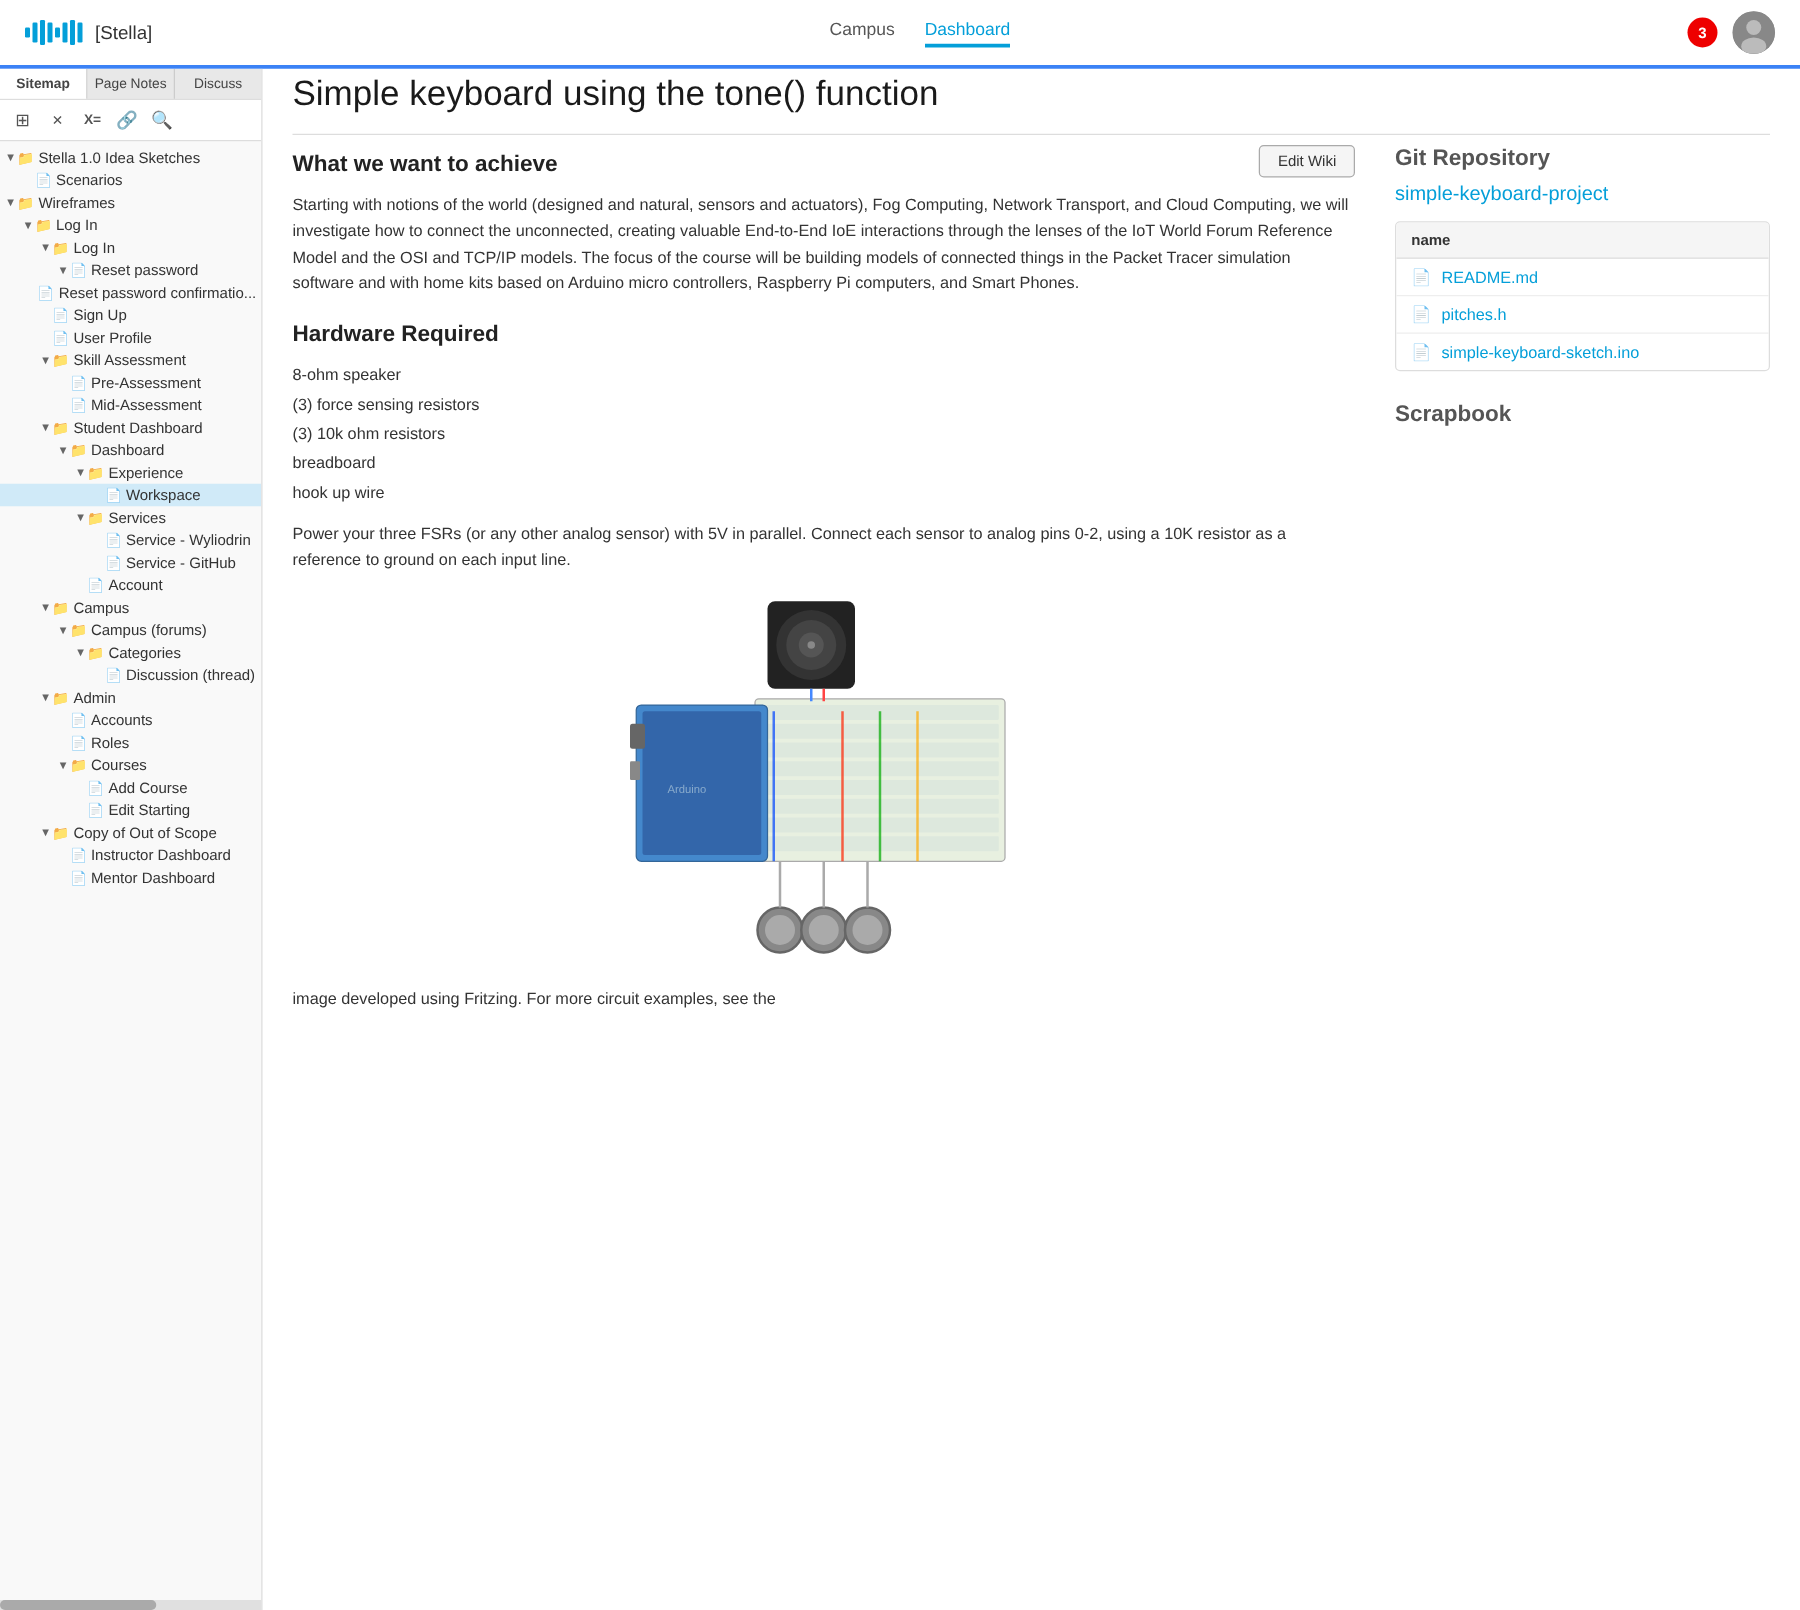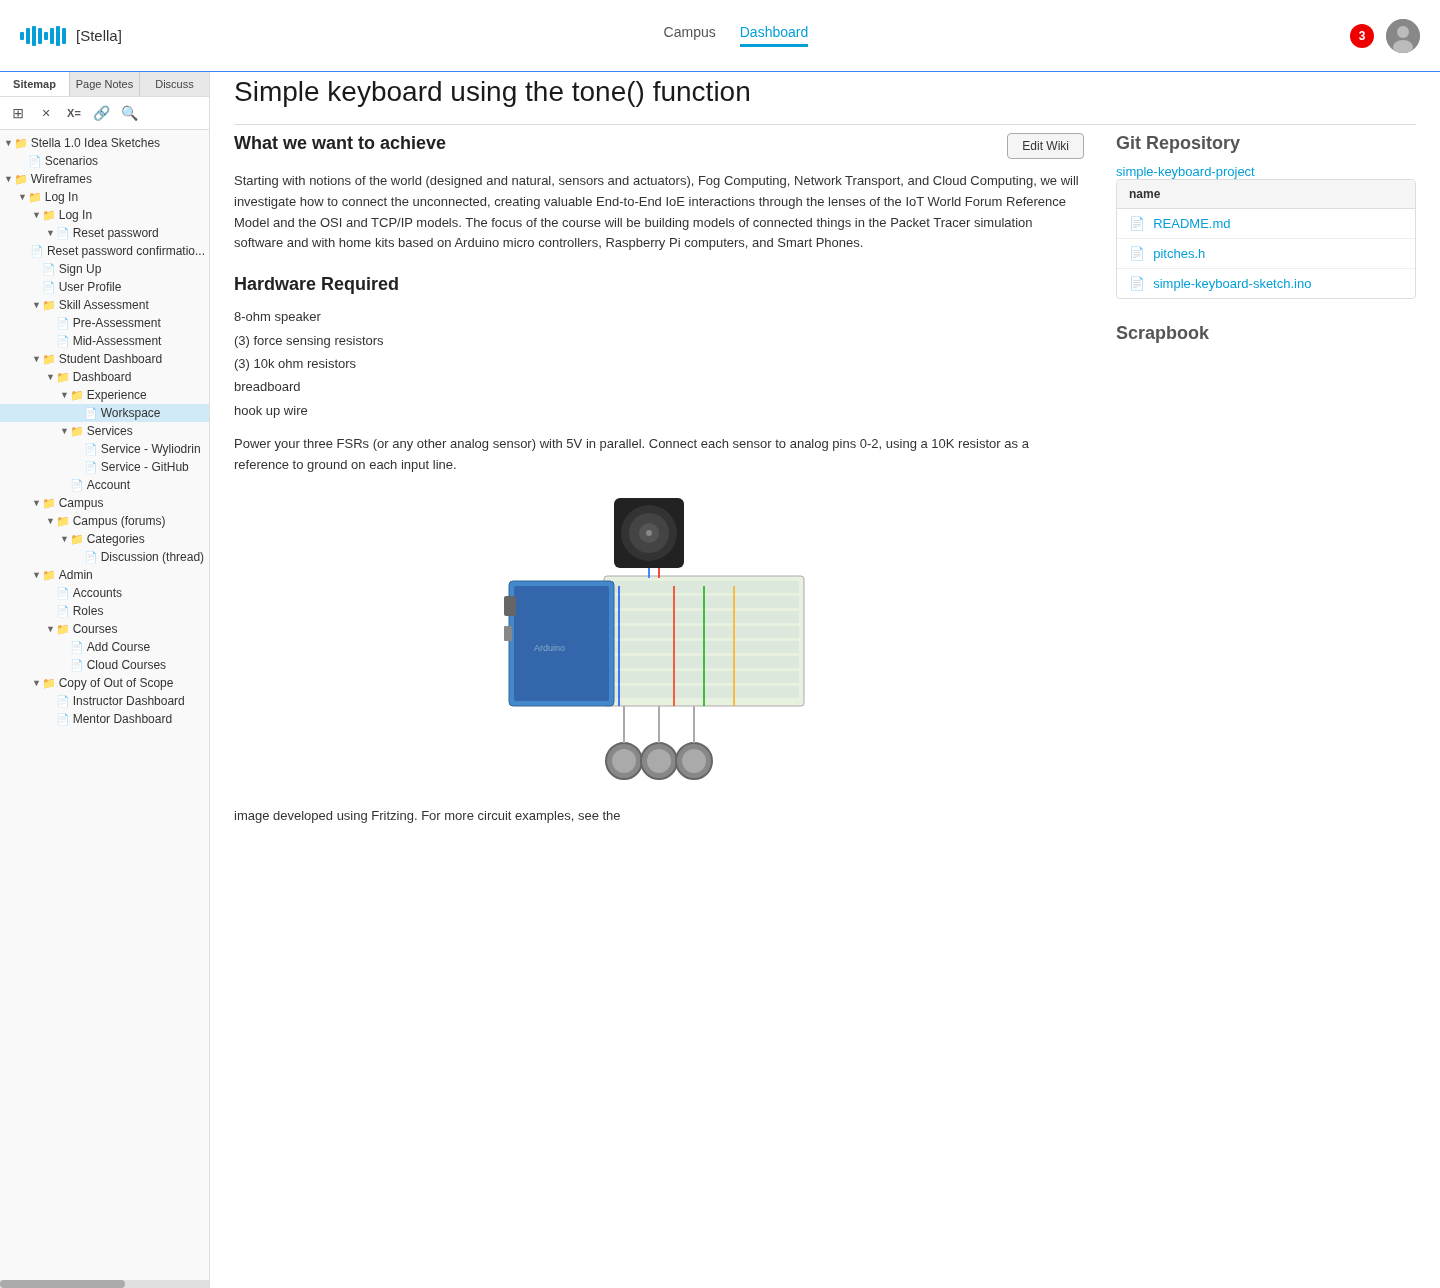--- a/index.html
+++ b/index.html
@@ -1,21 +1,21 @@
 <!DOCTYPE html>
 <html><head>
   <meta charset="utf-8">
   <style>
     * { box-sizing: border-box; margin: 0; padding: 0; }
     body { font-family: Arial, sans-serif; font-size: 13px; background: #fff; display: flex; flex-direction: column; height: 1288px; overflow: hidden; }
 
     
     .top-bar {
       display: flex; align-items: center; justify-content: space-between;
-      padding: 0 20px; height: 72px; border-bottom: 1px solid #3b82f6;
+      padding: 0 20px; height: 55px; border-bottom: 3px solid #3b82f6;
       background: #fff;
     }
     .top-bar-left { display: flex; align-items: center; gap: 16px; }
     .cisco-logo { display: flex; align-items: center; gap: 8px; }
     .cisco-logo svg { width: 48px; height: 24px; }
     .brand-name { font-size: 15px; color: #333; }
     .top-nav { display: flex; gap: 24px; }
     .top-nav-item { font-size: 14px; color: #555; cursor: pointer; padding-bottom: 4px; text-decoration: none; }
     .top-nav-item.active { color: #049fd9; border-bottom: 3px solid #049fd9; font-weight: 500; }
     .top-bar-right { display: flex; align-items: center; gap: 12px; }
@@ -55,34 +55,34 @@
     .page-title { padding: 4px 24px 8px; font-size: 28px; font-weight: normal; color: #1a1a1a; }
     .page-subtitle { padding: 0 24px 16px; font-size: 13px; color: #666; }
     .content-divider { border: none; border-top: 1px solid #ddd; margin: 8px 24px; }
 
     
     .two-col { display: flex; gap: 0; padding: 0 24px; }
     .col-main { flex: 1; padding-right: 32px; }
     .col-side { width: 300px; min-width: 280px; }
 
     
-    .wiki-header { display: flex; align-items: flex-start; justify-content: space-between; margin-bottom: 12px; }
+    .wiki-header { display: flex; align-items: flex-end; justify-content: space-between; margin-bottom: 12px; }
     .wiki-title { font-size: 18px; font-weight: bold; color: #222; }
     .edit-wiki-btn {
       border: 1px solid #aaa; background: #f5f5f5; padding: 5px 14px;
       border-radius: 4px; cursor: pointer; font-size: 12px; color: #333;
     }
     .wiki-body { font-size: 13px; color: #333; line-height: 1.6; }
     .section-title { font-size: 18px; font-weight: bold; color: #222; margin: 20px 0 10px; }
     .hardware-list { list-style: none; font-size: 13px; color: #333; line-height: 1.8; }
     .hardware-list li { margin: 0; }
 
     
     .git-repo-title { font-size: 18px; font-weight: bold; color: #555; margin-bottom: 10px; }
-    .git-repo-link { color: #049fd9; font-size: 13px; text-decoration: none; cursor: pointer; display: block; }
+    .git-repo-link { color: #049fd9; font-size: 16px; text-decoration: none; cursor: pointer; margin-bottom: 12px; display: block; }
     .file-table { border: 1px solid #ddd; border-radius: 4px; overflow: hidden; width: 100%; }
     .file-table-header { padding: 7px 12px; background: #f5f5f5; border-bottom: 1px solid #ddd; font-size: 12px; font-weight: bold; color: #333; }
     .file-row { display: flex; align-items: center; padding: 7px 12px; border-bottom: 1px solid #eee; font-size: 13px; }
     .file-row:last-child { border-bottom: none; }
     .file-row .file-doc-icon { color: #049fd9; margin-right: 8px; font-size: 13px; }
     .file-row a { color: #049fd9; text-decoration: none; cursor: pointer; }
 
     .scrapbook-title { font-size: 18px; font-weight: bold; color: #555; margin-top: 24px; }
 
     
@@ -343,21 +343,21 @@
         <span class="indent" style="width:56px"></span>
         <span class="arrow"></span>
         <span class="file-icon">📄</span>
         <span>Add Course</span>
       </div>
 
       <div class="tree-item">
         <span class="indent" style="width:56px"></span>
         <span class="arrow"></span>
         <span class="file-icon">📄</span>
-        <span>Cloud Courses</span>
+        <span>Edit Starting</span>
       </div>
 
       <div class="tree-item">
         <span class="indent" style="width:28px"></span>
         <span class="arrow">▼</span>
         <span class="folder-icon">📁</span>
         <span>Copy of Out of Scope</span>
       </div>
 
       <div class="tree-item">

